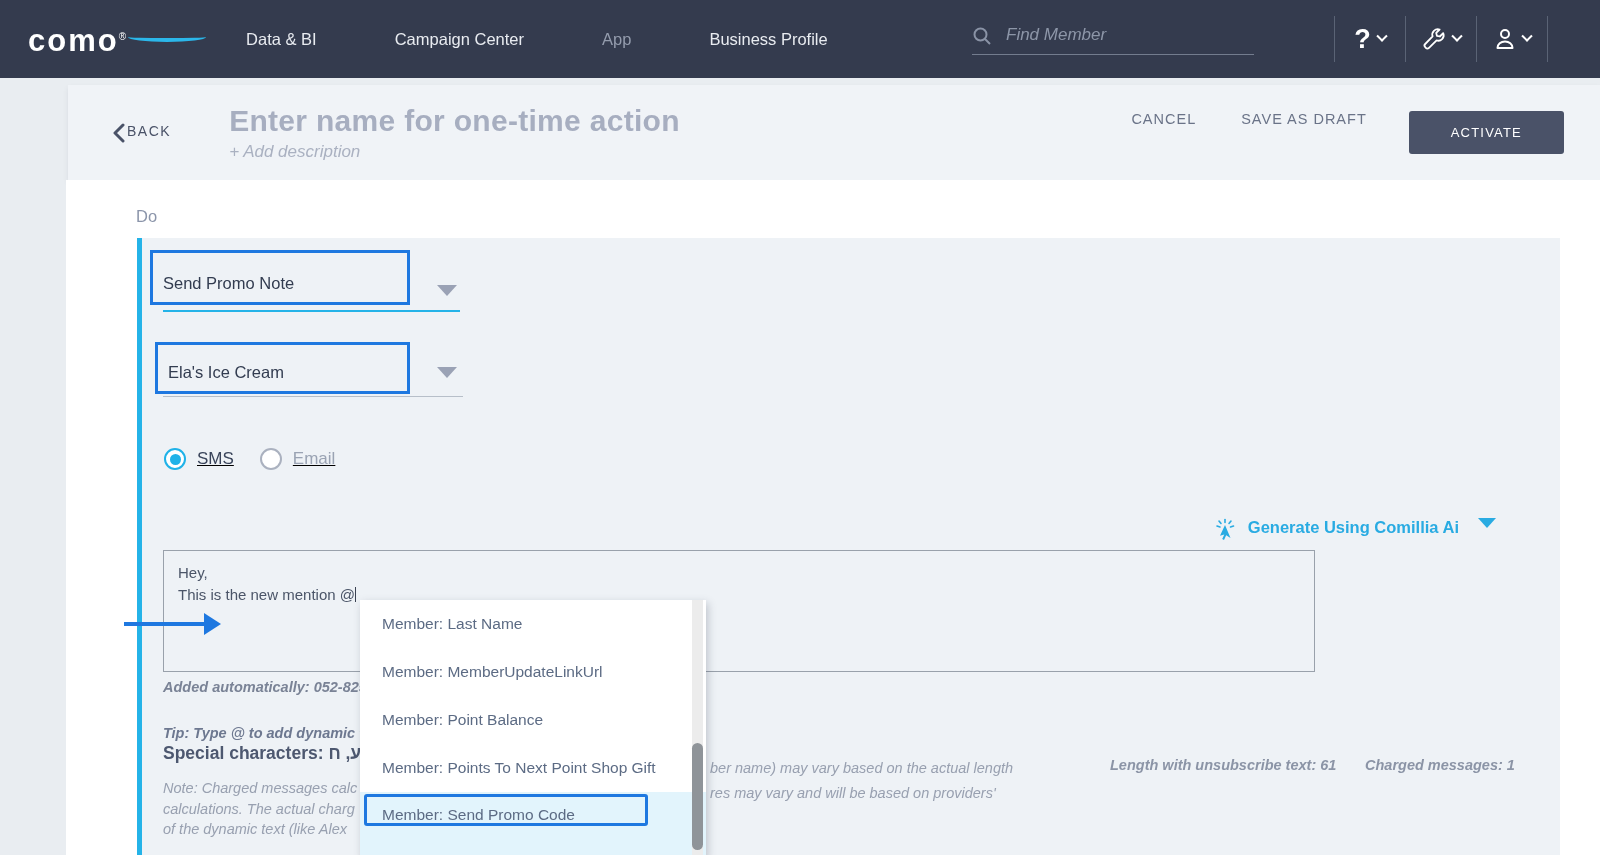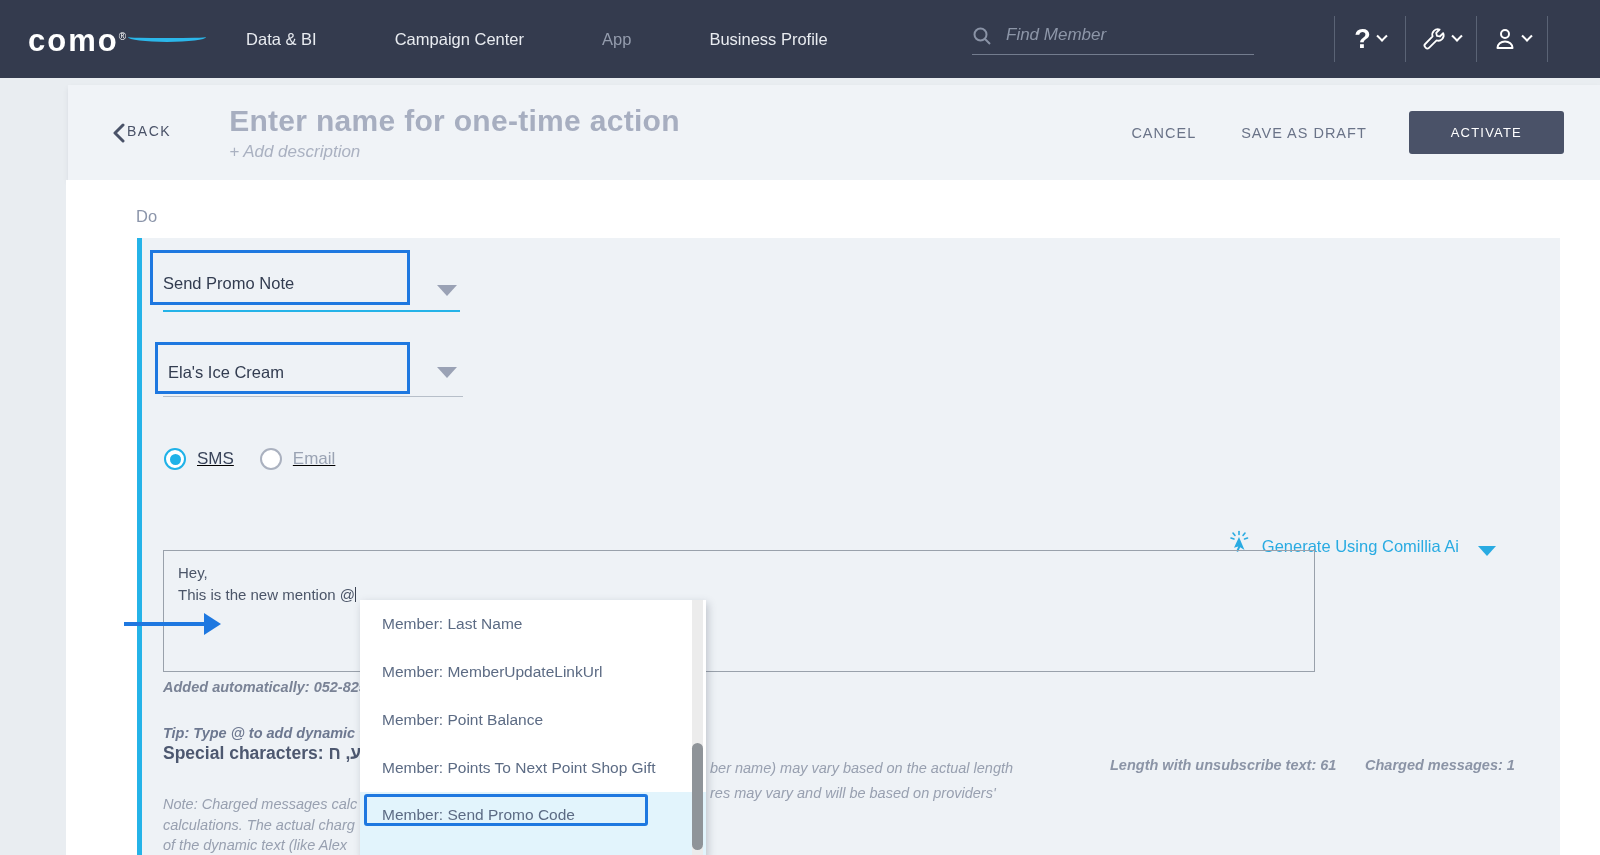--- a/index.html
+++ b/index.html
@@ -31,21 +31,21 @@
   .qmark { color:#fff; font-size:27px; font-weight:700; line-height:1; }
 
   
   .page-header { position:absolute; left:68px; top:85px; right:0; height:95px; background:#f0f3f7;
                  box-shadow:0 3px 5px rgba(80,90,110,0.10); display:flex; align-items:center; }
   .back-btn { display:flex; align-items:flex-start; gap:2px; margin-left:44px; cursor:pointer; }
   .back-label { color:#4a5268; font-size:14px; letter-spacing:1.5px; }
   .title-block { margin-left:58px; }
   .page-title { color:#a7aec0; font-size:30px; font-weight:600; letter-spacing:.3px; }
   .add-desc { color:#aab1c1; font-size:17px; font-style:italic; margin-top:4px; cursor:pointer; }
-  .header-actions { margin-left:auto; display:flex; align-items:center; margin-right:36px; }
+  .header-actions { margin-left:auto; display:flex; margin-right:36px; }
   .text-btn { color:#6a7388; font-size:14.5px; letter-spacing:1px; cursor:pointer; white-space:nowrap; }
   .text-btn + .text-btn { margin-left:45px; }
   .activate-btn { margin-left:42px; background:#4a5268; color:#fff; border:none; border-radius:3px;
                   font-size:13px; letter-spacing:1.2px; padding:14px 42px; cursor:pointer; font-family:inherit; }
 
   
   .main { position:absolute; left:66px; top:180px; right:0; bottom:0; background:#fff; }
   .do-label { position:absolute; left:70px; top:27px; color:#8b95aa; font-size:16.5px; }
   .panel { position:absolute; left:71px; top:58px; right:40px; bottom:0; background:#eef2f6;
            border-left:5px solid #24b3e8; }
@@ -69,36 +69,36 @@
            justify-content:center; cursor:pointer; }
   .radio.sel { border:2.5px solid #1fb2e8; }
   .radio.sel .dot { width:11px; height:11px; border-radius:50%; background:#1fb2e8; }
   .radio.unsel { border:2.5px solid #aab1bf; }
   .radio-label { font-size:17px; margin-left:11px; cursor:pointer; }
   .radio-label.on { color:#39445a; }
   .radio-label.off { color:#9aa3b3; }
   .radio + .radio-label { margin-right:26px; }
 
   
-  .gen-row { position:absolute; top:292px; right:64px; display:flex; align-items:flex-end; cursor:pointer; }
+  .gen-row { position:absolute; top:280px; right:64px; display:flex; align-items:flex-start; cursor:pointer;font-weight:bold; }
   .gen-text { color:#29abe2; font-size:16.5px; margin-left:9px; }
   .gen-caret { width:0; height:0; border-left:9px solid transparent; border-right:9px solid transparent;
                border-top:10px solid #29abe2; margin-left:19px; }
 
   
   .msg-box { position:absolute; left:21px; top:312px; width:1152px; height:122px;
              border:1px solid #99a1ab; background:transparent; padding:11px 14px;
              color:#4b5568; font-size:15px; line-height:22px; }
   .caret-bar { display:inline-block; width:1px; height:15px; background:#3a4252; vertical-align:-2px; }
 
   
   .added { position:absolute; left:21px; top:441px; color:#7a8396; font-size:14.5px; font-style:italic; font-weight:700; white-space:nowrap; }
   .tip { position:absolute; left:21px; top:487px; color:#6d7890; font-size:14.5px; font-style:italic; font-weight:700; white-space:nowrap; }
   .special { position:absolute; left:21px; top:505px; color:#4d5870; font-size:17.5px; font-weight:700; white-space:nowrap; }
-  .note-left { position:absolute; left:21px; top:556px; color:#98a0b0; font-size:14.5px; font-style:italic; line-height:20.5px; white-space:nowrap; }
+  .note-left { position:absolute; left:21px; top:540px; color:#98a0b0; font-size:14.5px; font-style:italic; line-height:20.5px; white-space:nowrap; }
   .note-right { position:absolute; left:568px; top:518px; color:#98a0b0; font-size:14.5px; font-style:italic; line-height:25px; white-space:nowrap; }
   .stat-length { position:absolute; left:968px; top:519px; color:#8b94a6; font-size:14.5px; font-style:italic; font-weight:600; white-space:nowrap; }
   .stat-charged { position:absolute; left:1223px; top:519px; color:#8b94a6; font-size:14.5px; font-style:italic; font-weight:600; white-space:nowrap; }
 
   
   .mention-menu { position:absolute; left:218px; top:362px; width:346px; height:258px; background:#fff;
                   box-shadow:2px 3px 8px rgba(50,60,80,0.25); }
   .mention-item { height:48px; display:flex; align-items:center; padding-left:22px;
                   color:#5c6b84; font-size:15.5px; cursor:pointer; }
   .mention-item.hl { background:#e2f4fc; height:66px; align-items:flex-start; padding-top:14px; }

